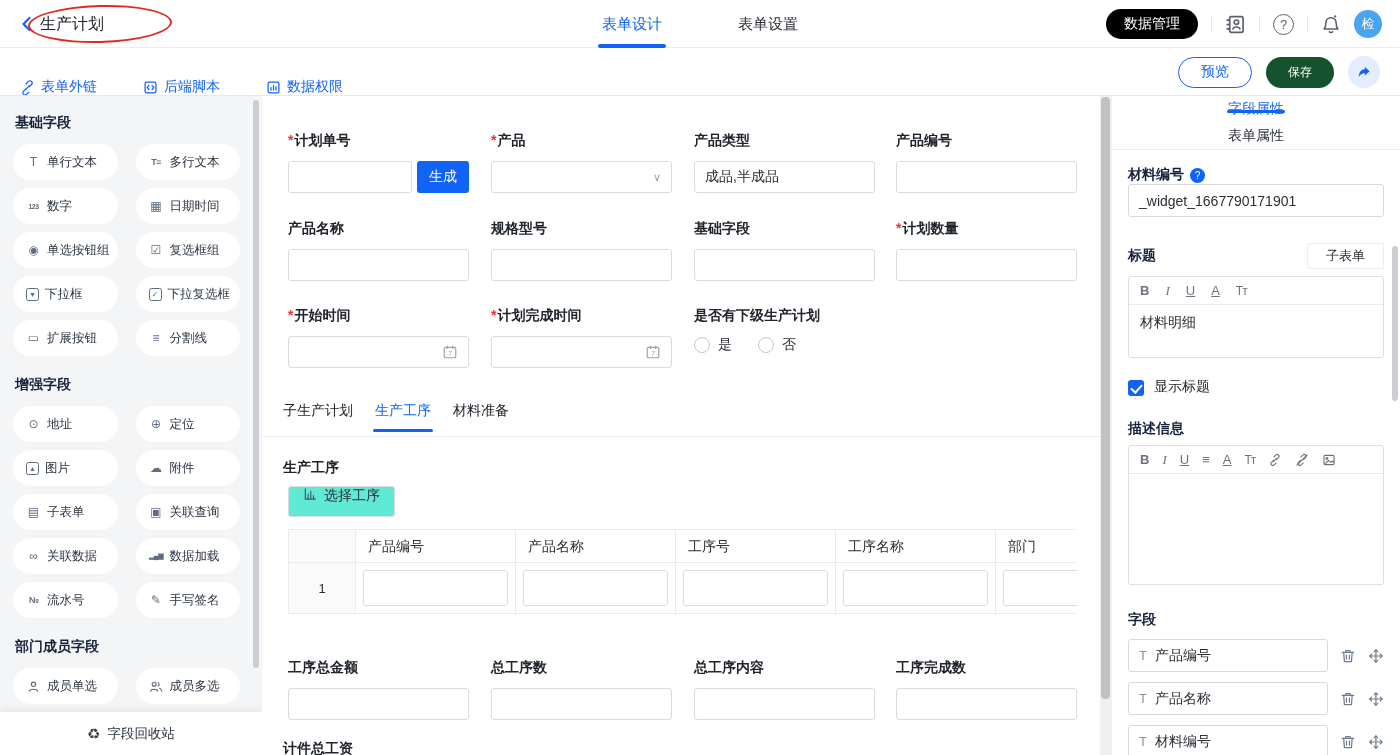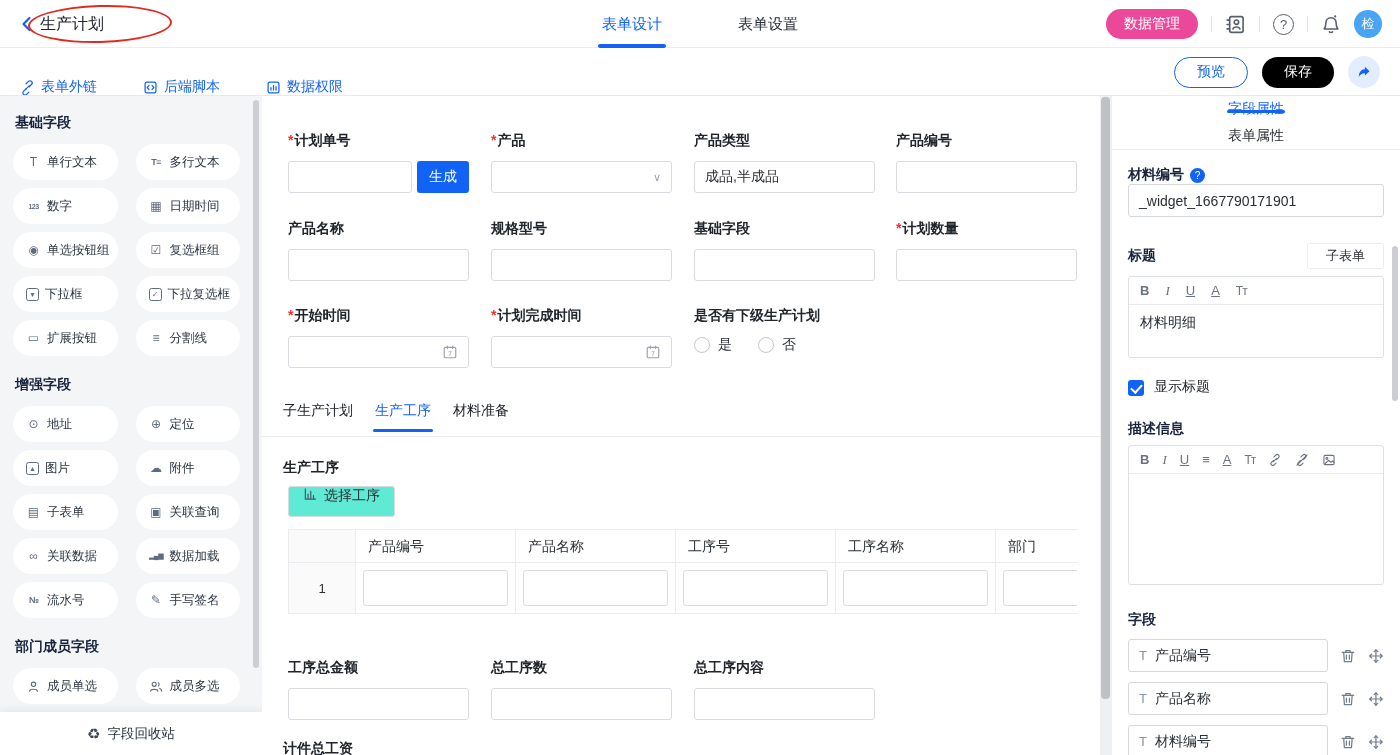--- a/index.html
+++ b/index.html
@@ -10,32 +10,32 @@
   
   .topbar { position:absolute; left:0; top:0; width:1400px; height:48px; background:#fff; border-bottom:1px solid #ecedef; z-index:30; }
   .tb-left { position:absolute; left:18px; top:0; height:48px; display:flex; align-items:center; gap:4px; }
   .tb-title { font-size:16px; color:#20242b; }
   .annotation-ellipse { position:absolute; left:28px; top:5px; width:144px; height:38px; border:2.5px solid #e02a21; border-radius:50%; transform:rotate(-1.5deg); pointer-events:none; z-index:40; }
   .tb-tabs { position:absolute; left:50%; transform:translateX(-50%); top:0; height:48px; display:flex; gap:76px; align-items:center; }
   .tb-tab { position:relative; height:48px; display:flex; align-items:center; font-size:15px; color:#2a2f36; cursor:pointer; }
   .tb-tab.active { color:#1163f6; }
   .tb-tab.active::after { content:""; position:absolute; left:-4px; right:-4px; bottom:0; height:4px; background:#1163f6; border-radius:2px; }
   .tb-right { position:absolute; right:18px; top:0; height:48px; display:flex; align-items:center; gap:13px; }
-  .btn-green { border:none; height:30px; padding:0 18px; border-radius:15px; background:#ec4899; color:#fff; font-size:14px; cursor:pointer; font-family:inherit; }
+  .btn-green { border:none; height:30px; padding:0 18px; border-radius:15px; background:#000000; color:#fff; font-size:14px; cursor:pointer; font-family:inherit; }
   .vdiv { width:1px; height:16px; background:#e3e5e8; }
   .qc { width:21px; height:21px; border:1.6px solid #585f6b; border-radius:50%; color:#585f6b; font-size:13px; display:flex; align-items:center; justify-content:center; cursor:pointer; }
   .avatar { width:28px; height:28px; border-radius:50%; background:#49a4f2; color:#fff; font-size:13px; display:flex; align-items:center; justify-content:center; cursor:pointer; }
 
   
   .toolbar { position:absolute; left:0; top:48px; width:1400px; height:48px; background:#fff; border-bottom:1px solid #e7e8ea; z-index:25; }
   .tl-links { position:absolute; left:20px; top:0; height:48px; display:flex; gap:46px; align-items:flex-end; }
   .tl-link { display:flex; align-items:center; gap:6px; color:#1163f6; font-size:14px; cursor:pointer; }
   .tl-right { position:absolute; right:20px; top:0; height:48px; display:flex; gap:14px; align-items:center; }
   .btn-outline { height:31px; padding:0 22px; border-radius:16px; border:1px solid #1163f6; background:#fff; color:#1163f6; font-size:14px; cursor:pointer; font-family:inherit; }
-  .btn-primary { height:31px; padding:0 22px; border-radius:16px; border:none; background:#000000; color:#fff; font-size:14px; cursor:pointer; font-family:inherit; }
+  .btn-primary { height:31px; padding:0 22px; border-radius:16px; border:none; background:#14532d; color:#fff; font-size:12px; cursor:pointer; font-family:inherit; }
   .btn-share { width:32px; height:32px; border-radius:50%; background:#e3edff; border:none; display:flex; align-items:center; justify-content:center; cursor:pointer; }
 
   
   .sidebar { position:absolute; left:0; top:96px; width:262px; bottom:0; background:#f4f5f7; overflow:hidden; }
   .sb-inner { padding:18px 22px 0 13px; }
   .sb-h { font-size:14px; font-weight:700; color:#17233d; margin:0 0 12px 2px; }
   .sb-grid { display:grid; grid-template-columns:1fr 1fr; gap:8px 18px; margin-bottom:20px; }
   .pill { height:36px; background:#fff; border-radius:18px; display:flex; align-items:center; gap:6px; padding:0 6px 0 13px; font-size:12.5px; color:#2b3442; cursor:pointer; white-space:nowrap; }
   .picn { color:#5f6b7e; font-size:12px; width:15px; display:flex; align-items:center; justify-content:center; flex:none; }
   .picn.sm { font-size:9px; font-weight:700; letter-spacing:-0.5px; }
@@ -455,20 +455,24 @@
     <div class="inp"></div>
   </div>
   <div class="fld" style="left:229px; top:563px;">
     <div class="flbl">总工序数</div>
     <div class="inp"></div>
   </div>
   <div class="fld" style="left:432px; top:563px;">
     <div class="flbl">总工序内容</div>
     <div class="inp"></div>
   </div>
+  <div class="fld" style="left:634px; top:563px;">
+    <div class="flbl">工序完成数</div>
+    <div class="inp"></div>
+  </div>
 
   <div class="clipped-lbl">计件总工资</div>
 </main>
 
 <div class="cv-scrollwrap">
   <div class="cv-thumb"></div>
 </div>
 
 <aside class="rpanel">
   <div class="rp-tabs">

